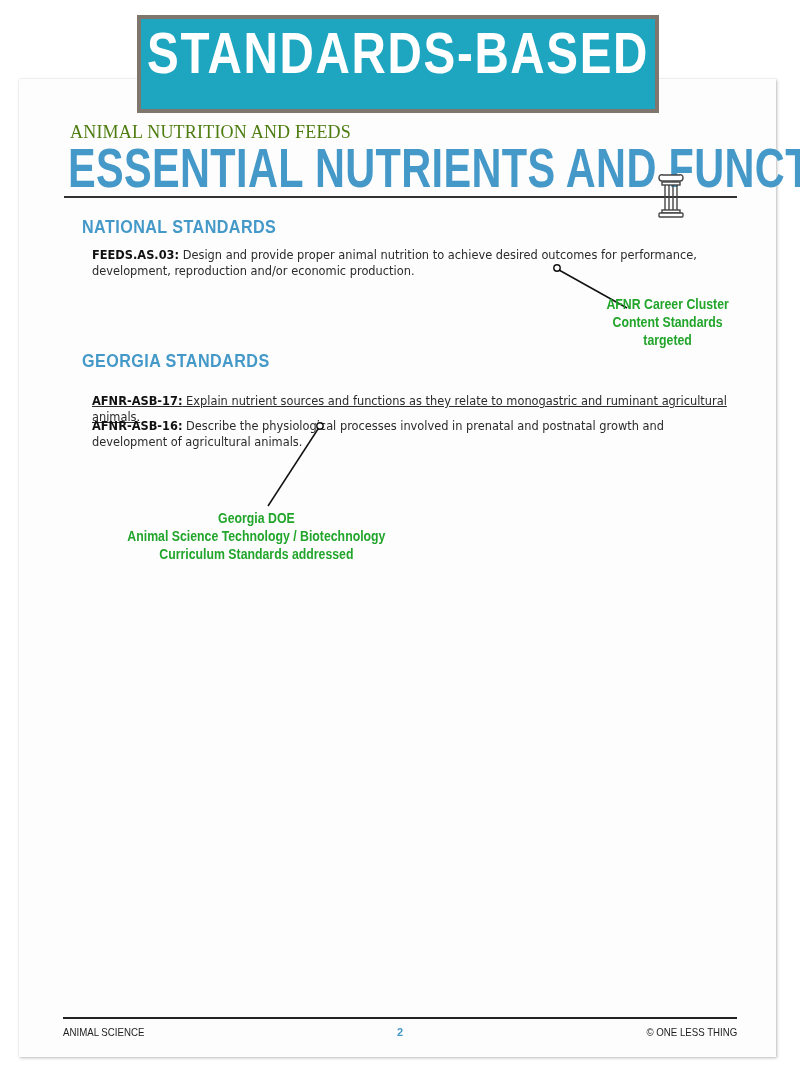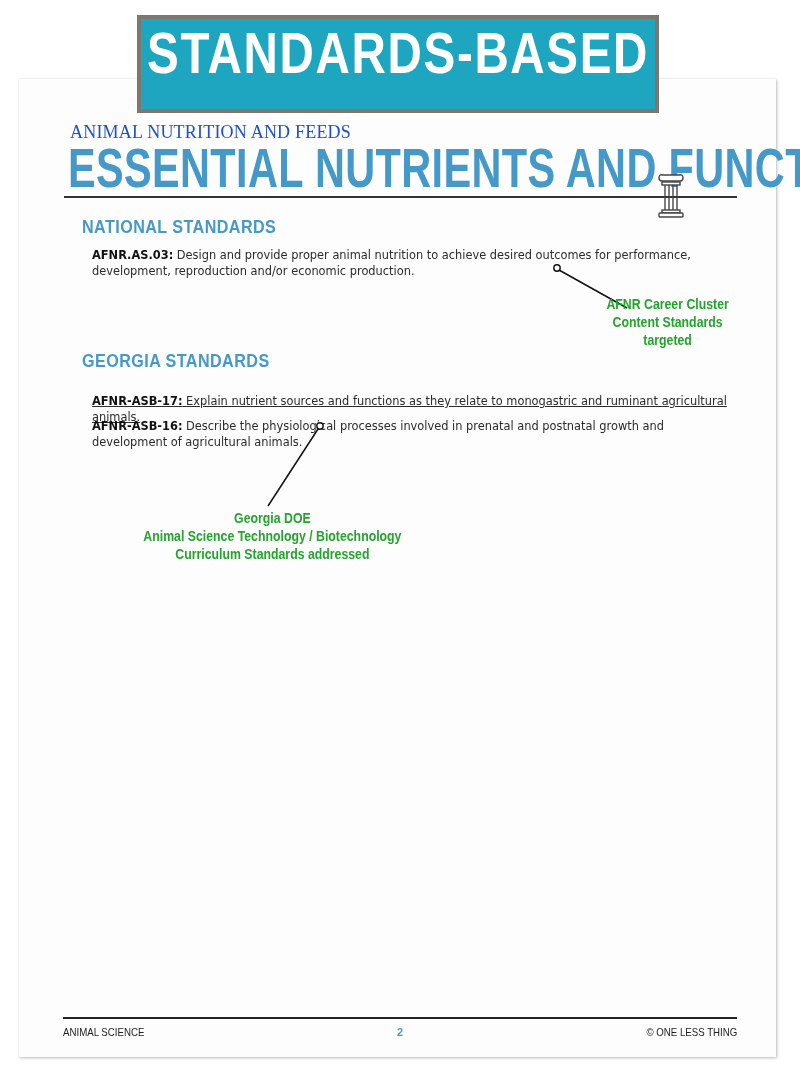--- a/index.html
+++ b/index.html
@@ -26,21 +26,21 @@
     font-weight: bold;
     font-size: 58px;
     letter-spacing: 2px;
     transform: scaleX(0.82);
     transform-origin: center;
     white-space: nowrap;
   }
   .subtitle {
     position: absolute; left: 70px; top: 122px;
     font-family: "Liberation Serif", serif;
-    font-size: 18px; color: #1d4ed8;
+    font-size: 18px; color: #4d7c0f;
     letter-spacing: 0.2px;
     white-space: nowrap;
   }
   .title {
     position: absolute; left: 68px; top: 138px;
     font-family: "Liberation Sans", sans-serif;
     font-weight: bold;
     font-size: 56px; color: #4599c9;
     line-height: 60px;
     transform: scaleX(0.74);
@@ -114,21 +114,21 @@
     <line x1="14" y1="13" x2="14" y2="38"></line>
     <line x1="18" y1="13" x2="18" y2="38"></line>
     <line x1="22" y1="13" x2="22" y2="38"></line>
     <rect x="7" y="38" width="18" height="3"></rect>
     <rect x="4" y="41" width="24" height="4" rx="1"></rect>
   </g>
 </svg>
 
 <div class="section-heading" style="top:216px;">NATIONAL STANDARDS</div>
 <div class="std" style="top:247px;">
-  <span class="code">AFNR.AS.03:</span><span> Design and provide proper animal nutrition to achieve desired outcomes for performance, development, reproduction and/or economic production.</span>
+  <span class="code">FEEDS.AS.03:</span><span> Design and provide proper animal nutrition to achieve desired outcomes for performance, development, reproduction and/or economic production.</span>
 </div>
 
 <div class="section-heading" style="top:350px;">GEORGIA STANDARDS</div>
 <div class="std" style="top:393px;text-decoration:underline;">
   <span class="code">AFNR-ASB-17:</span><span> Explain nutrient sources and functions as they relate to monogastric and ruminant agricultural animals.</span>
 </div>
 <div class="std" style="top:418px;">
   <span class="code">AFNR-ASB-16:</span><span> Describe the physiological processes involved in prenatal and postnatal growth and development of agricultural animals.</span>
 </div>
 
@@ -139,21 +139,21 @@
   <circle cx="320" cy="426" r="3.2" fill="#fff" stroke="#111" stroke-width="1.4"></circle>
 </svg>
 
 <div class="callout" style="left:588px; top:295px; width:160px;">
   <div class="inner">
     <div>AFNR Career Cluster</div>
     <div>Content Standards</div>
     <div>targeted</div>
   </div>
 </div>
-<div class="callout" style="left:112px; top:509px; width:320px;">
+<div class="callout" style="left:96px; top:509px; width:320px;">
   <div class="inner">
     <div>Georgia DOE</div>
     <div>Animal Science Technology / Biotechnology</div>
     <div>Curriculum Standards addressed</div>
   </div>
 </div>
 
 <div class="footer-rule"></div>
 <div class="footer-left">ANIMAL SCIENCE</div>
 <div class="footer-page">2</div>

